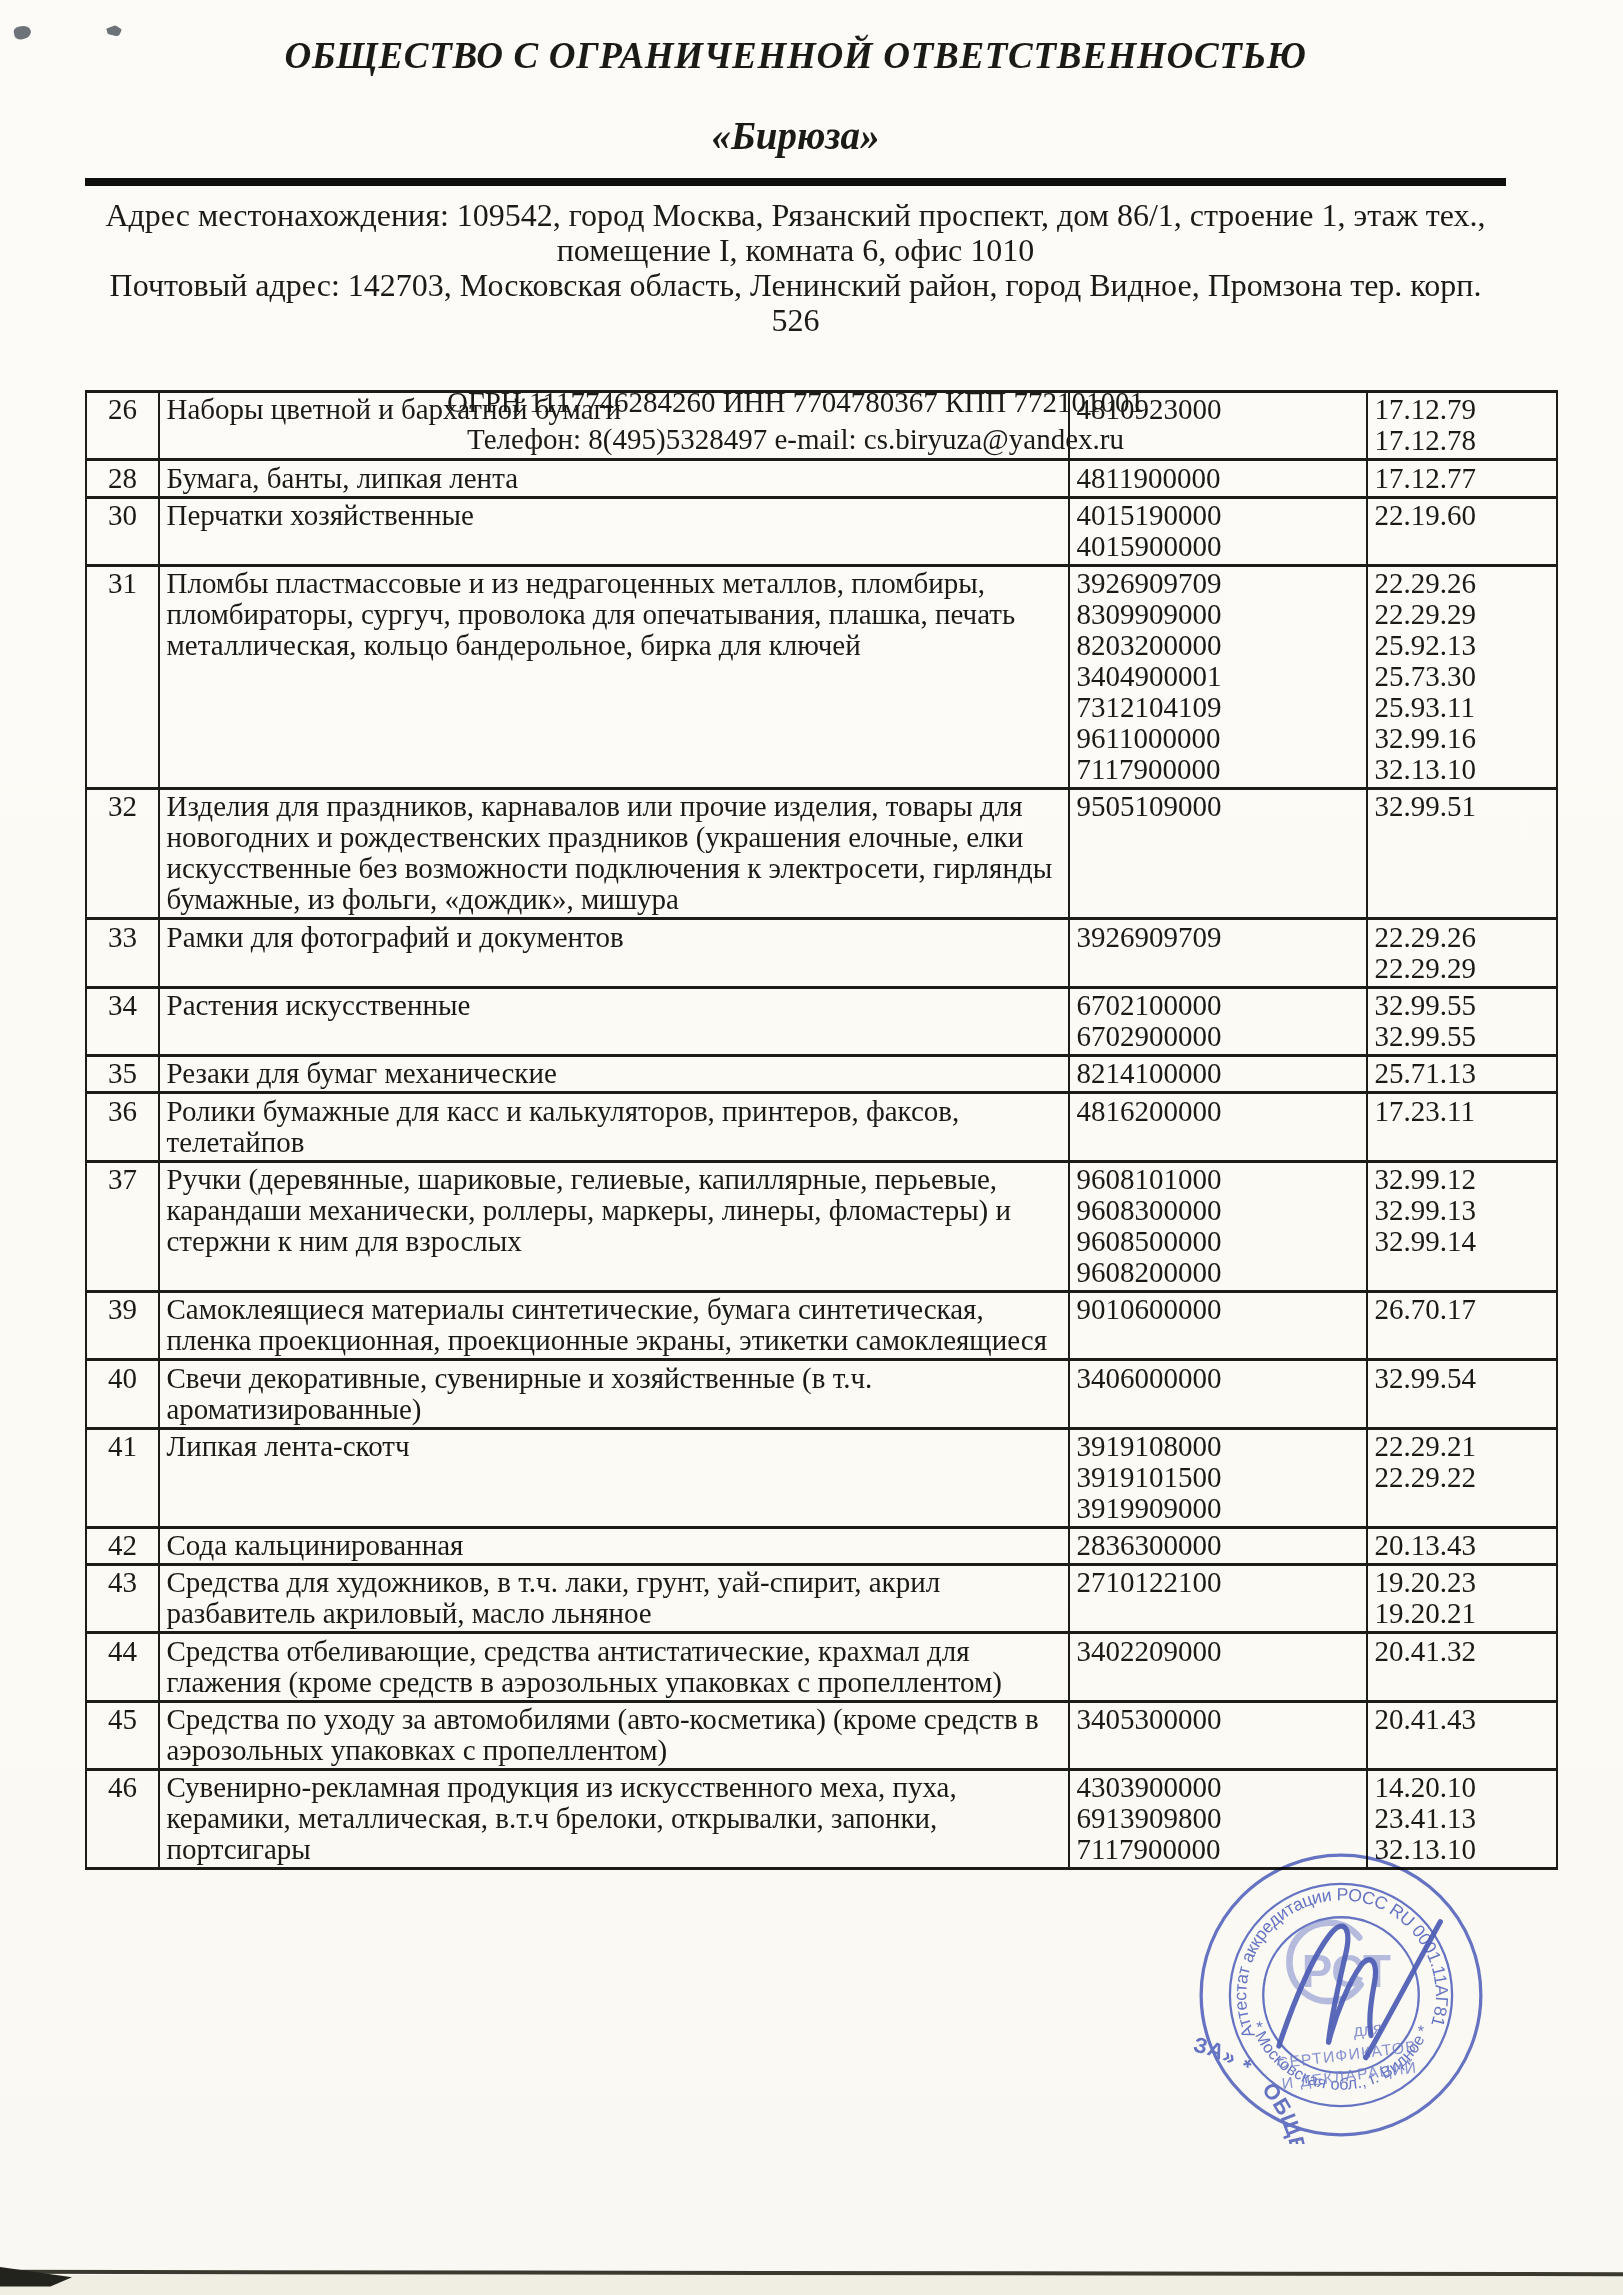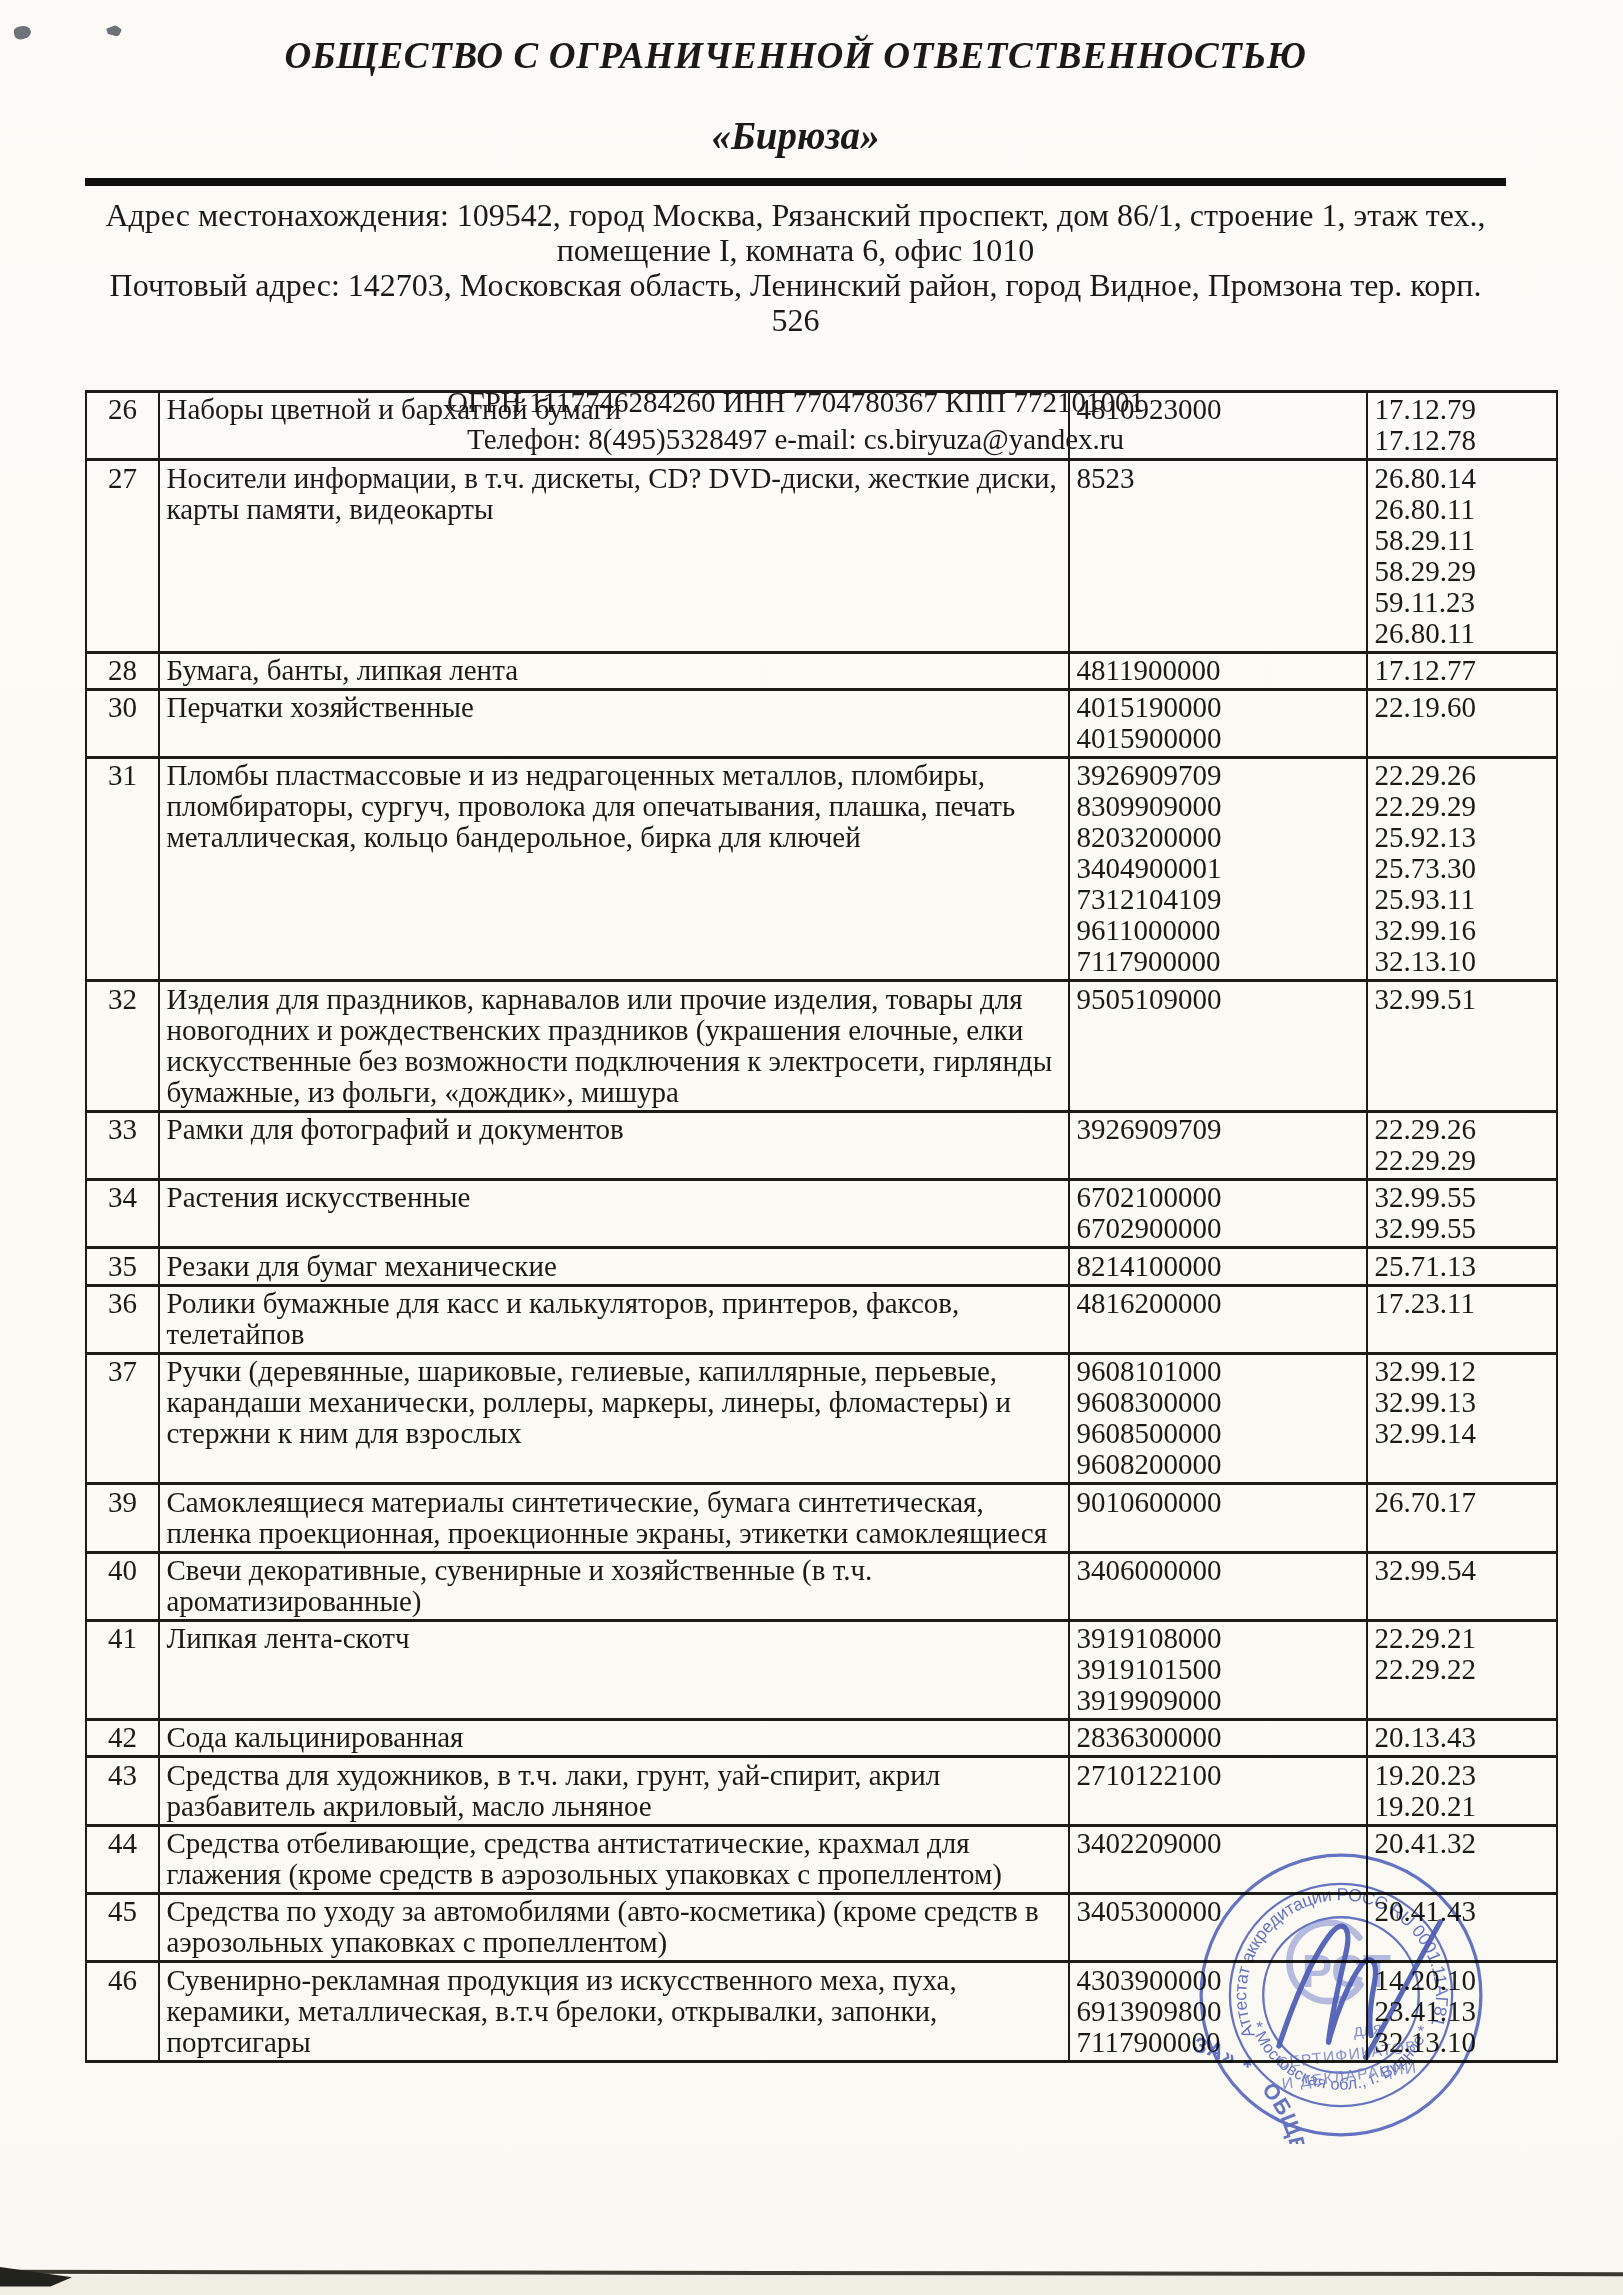--- a/index.html
+++ b/index.html
@@ -77,31 +77,20 @@
   </div>
 
   <table class="doc-table">
     <tbody>
         <tr>
           <td class="c-num">26</td>
           <td class="c-desc">Наборы цветной и бархатной бумаги</td>
           <td class="c-code">4810923000</td>
           <td class="c-cls">17.12.79
 17.12.78</td>
-        </tr>
-        <tr>
-          <td class="c-num">27</td>
-          <td class="c-desc">Носители информации, в т.ч. дискеты, CD? DVD-диски, жесткие диски, карты памяти, видеокарты</td>
-          <td class="c-code">8523</td>
-          <td class="c-cls">26.80.14
-26.80.11
-58.29.11
-58.29.29
-59.11.23
-26.80.11</td>
         </tr>
         <tr>
           <td class="c-num">28</td>
           <td class="c-desc">Бумага, банты, липкая лента</td>
           <td class="c-code">4811900000</td>
           <td class="c-cls">17.12.77</td>
         </tr>
         <tr>
           <td class="c-num">30</td>
           <td class="c-desc">Перчатки хозяйственные</td>

